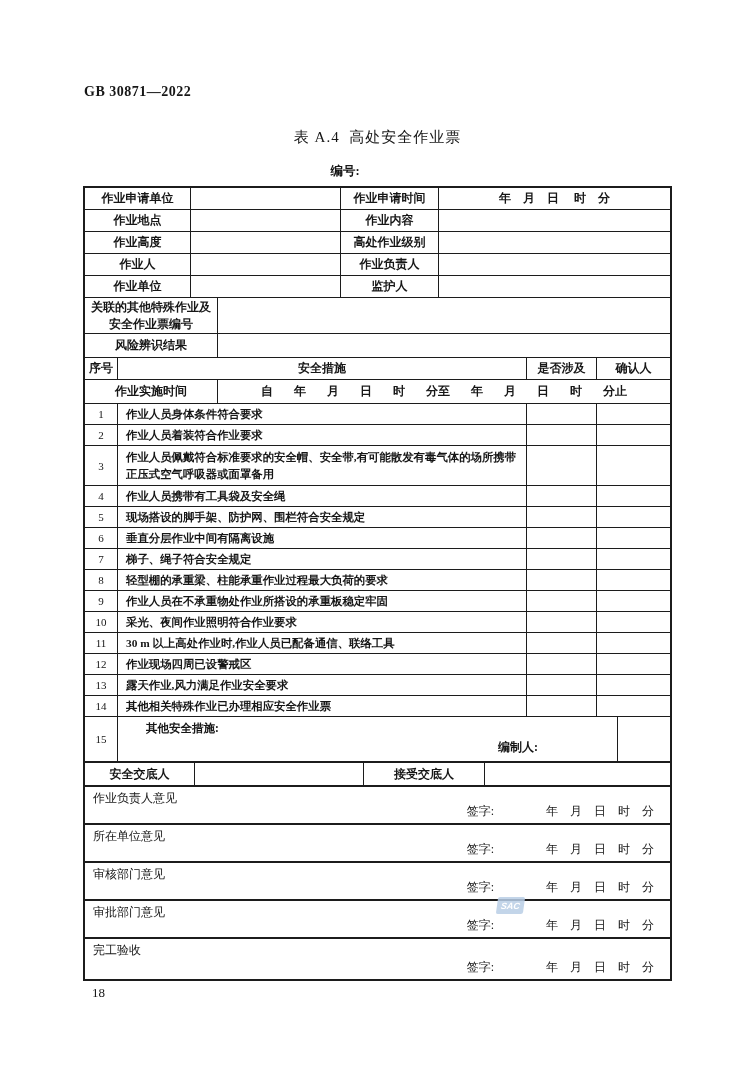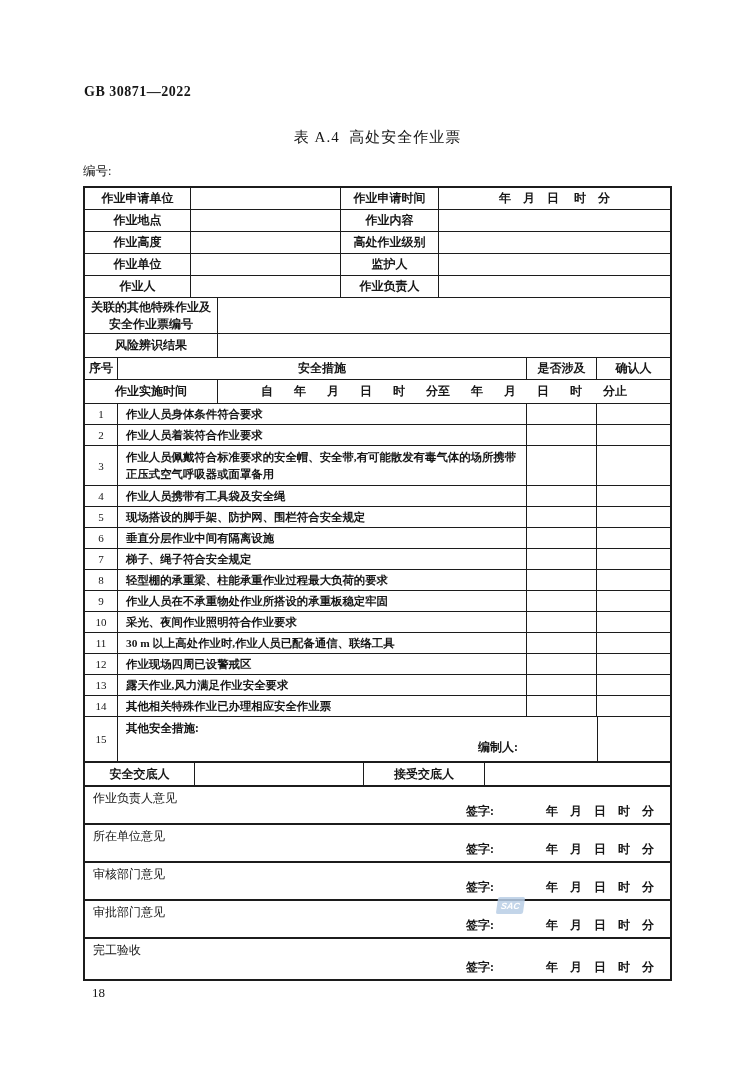--- a/index.html
+++ b/index.html
@@ -3,21 +3,21 @@
 <meta charset="utf-8">
 <style>
   html,body{margin:0;padding:0;background:#ffffff;}
   .page{
     position:relative;width:755px;height:1065px;background:#ffffff;
     font-family:"Liberation Serif","DejaVu Serif",serif;color:#161616;
     overflow:hidden;
   }
   .std-code{position:absolute;left:84px;top:84px;font-size:14px;font-weight:bold;letter-spacing:.5px;}
   .doc-title{position:absolute;left:0;top:128px;width:100%;text-align:center;font-size:15px;font-weight:normal;white-space:pre;letter-spacing:1px;}
-  .serial{position:absolute;left:83px;top:163px;width:524px;text-align:left;font-size:12.5px;font-weight:400;}
+  .serial{position:absolute;left:83px;top:163px;width:524px;text-align:center;font-size:12.5px;font-weight:700;}
   .page-num{position:absolute;left:92px;top:985px;font-size:13px;}
   .watermark{
     position:absolute;left:497px;top:897px;width:27px;height:17px;border-radius:2px;
     background:#b9cee6;color:#ffffff;font-size:9px;font-weight:bold;font-style:italic;
     display:flex;align-items:center;justify-content:center;opacity:.85;transform:skewX(-8deg);
     font-family:"Liberation Sans","DejaVu Sans",sans-serif;
   }
   .form{position:absolute;left:83px;top:186px;width:589px;border:2px solid #1c1c1c;box-sizing:border-box;background:#fff;}
   .row{display:flex;box-sizing:border-box;border-bottom:1px solid #1c1c1c;}
   .row.hb{border-bottom-width:2px;}
@@ -39,32 +39,32 @@
   
   .r-mhead{height:22px;}
   .r-m{height:21px;}
   .r-m3{height:40px;}
   .r-m15{height:46px;}
   .c-no{width:33px;font-size:11px;font-weight:400;}
   .c-ms{width:409px;justify-content:flex-start;padding-left:8px;font-size:11.4px;text-align:left;}
   .c-ms.wrap{align-items:flex-start;padding-top:3px;line-height:16.5px;}
   .c-inv{width:70px;}
   .c-cf{flex:1;}
-  .c-ms15{width:480px;position:relative;align-items:flex-start;justify-content:flex-start;padding:4px 0 0 8px;font-size:11.5px;}
+  .c-ms15{width:480px;position:relative;align-items:flex-start;justify-content:flex-start;padding:4px 0 0 8px;font-size:11.5px;margin-left:20px;}
   .preparer{position:absolute;left:360px;bottom:5px;font-size:12px;font-weight:600;}
   
   .r-brief{height:24px;}
   .c-b1{width:110px;}
   .c-b2{width:169px;}
   .c-b3{width:121px;}
   
   .opinion{position:relative;box-sizing:border-box;border-bottom:2px solid #1c1c1c;height:38px;}
   .opinion:last-child{border-bottom:none;height:40px;}
   .op-label{position:absolute;left:8px;top:3px;font-size:12px;font-weight:400;}
-  .op-sign{position:absolute;right:16px;bottom:3px;font-size:12px;font-weight:700;display:flex;align-items:baseline;}
+  .op-sign{position:absolute;right:16px;bottom:3px;font-size:12px;font-weight:400;display:flex;align-items:baseline;}
   .op-sign .gap{margin-left:52px;}
 </style>
 </head>
 <body>
 
 <div class="page">
   <div class="std-code">GB 30871—2022</div>
   <div class="doc-title">表 A.4  高处安全作业票</div>
   <div class="serial">编号:</div>
 
@@ -82,29 +82,29 @@
       <div class="cell c-l2">作业内容</div>
       <div class="cell c-v2"></div>
     </div>
     <div class="row r-info">
       <div class="cell c-l1">作业高度</div>
       <div class="cell c-v1"></div>
       <div class="cell c-l2">高处作业级别</div>
       <div class="cell c-v2"></div>
     </div>
     <div class="row r-info">
+      <div class="cell c-l1">作业人</div>
+      <div class="cell c-v1"></div>
+      <div class="cell c-l2">作业负责人</div>
+      <div class="cell c-v2"></div>
+    </div>
+    <div class="row r-info">
       <div class="cell c-l1">作业单位</div>
       <div class="cell c-v1"></div>
       <div class="cell c-l2">监护人</div>
-      <div class="cell c-v2"></div>
-    </div>
-    <div class="row r-info">
-      <div class="cell c-l1">作业人</div>
-      <div class="cell c-v1"></div>
-      <div class="cell c-l2">作业负责人</div>
       <div class="cell c-v2"></div>
     </div>
 
     <div class="row r-related">
       <div class="cell c-wide-label">
         <div>关联的其他特殊作业及</div>
         <div>安全作业票编号</div>
       </div>
       <div class="cell c-fill"></div>
     </div>

